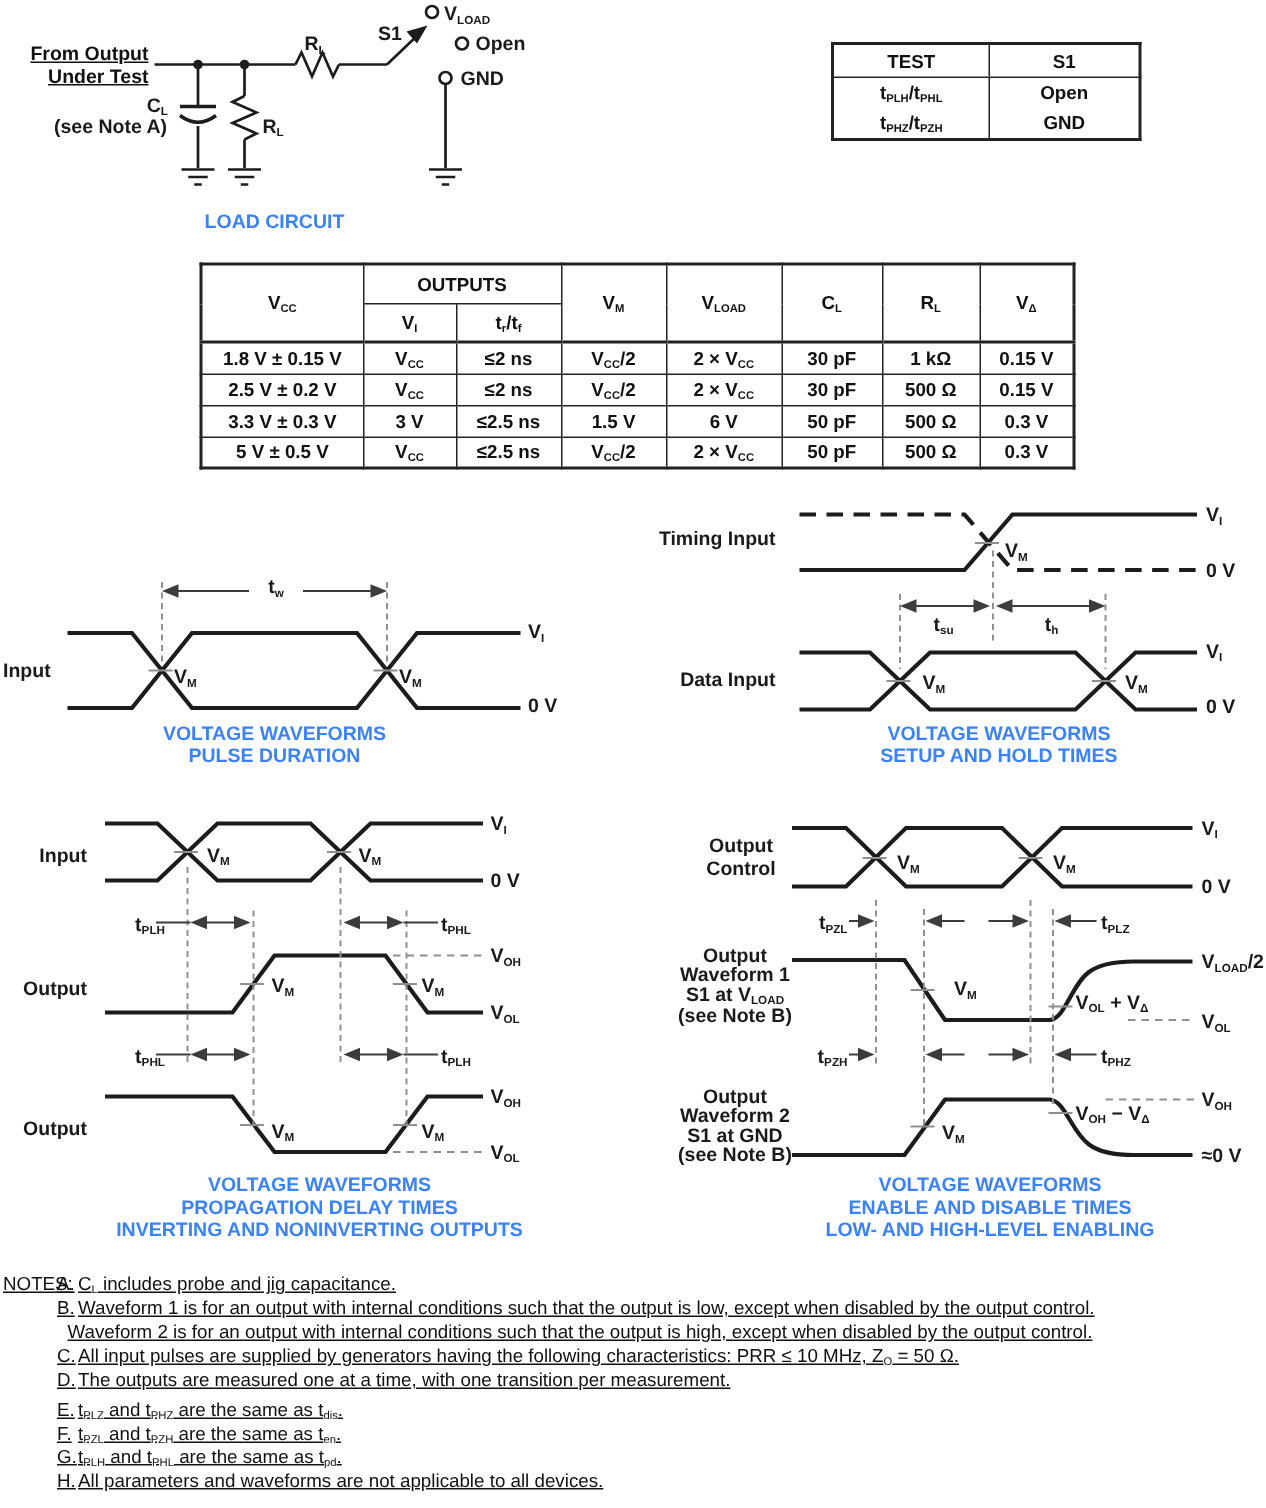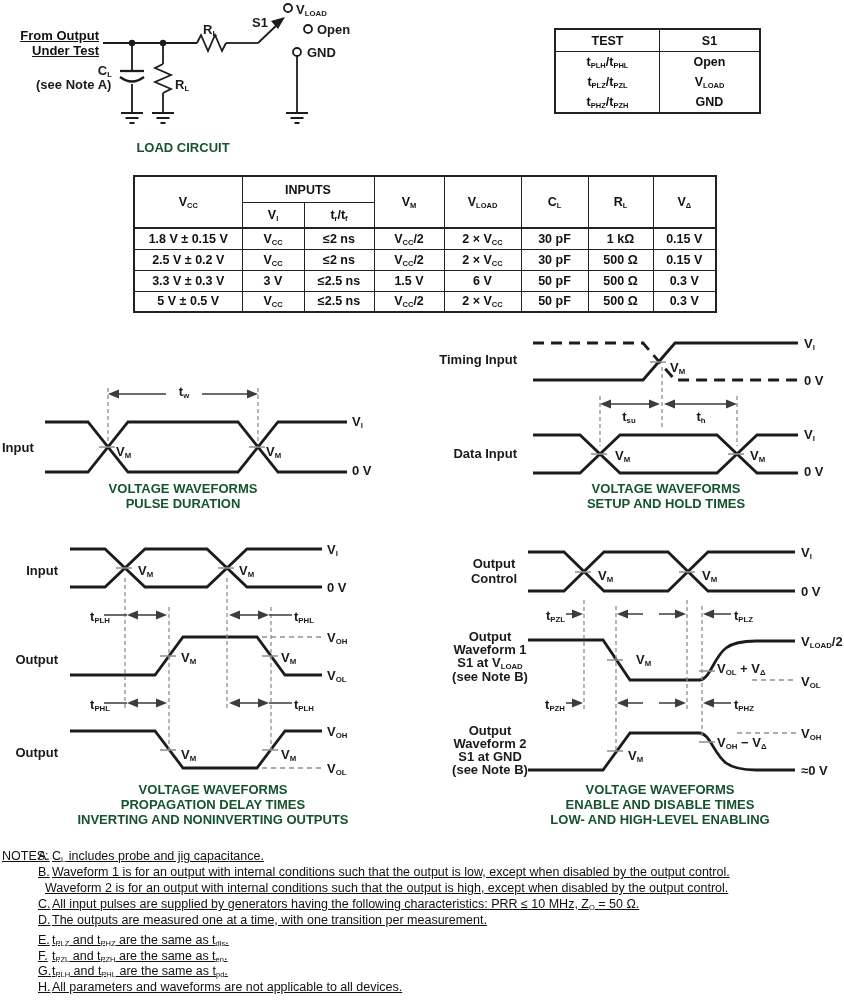--- a/index.html
+++ b/index.html
@@ -5,21 +5,21 @@
   html,body{margin:0;padding:0;background:#fff;}
   #page{position:relative;width:844px;height:1005px;background:#fff;overflow:hidden;
         font-family:"Liberation Sans", sans-serif;color:#1a1a1a;}
   #bg{position:absolute;left:0;top:0;}
   sub{font-size:0.6em;vertical-align:-0.3em;line-height:0;}
   .lbl{position:absolute;font-size:13px;font-weight:bold;white-space:nowrap;
        transform:translateY(-50%);color:#1a1a1a;}
   .lbl.rt{text-align:right;}
   .lbl.cc{transform:translate(-50%,-50%);}
   .tblock{position:absolute;transform:translateX(-50%);text-align:center;font-weight:bold;
-          font-size:13px;line-height:15.2px;white-space:nowrap;color:#14532d;}
+          font-size:13px;line-height:15.2px;white-space:nowrap;color:#3b82f6;}
   .blk{position:absolute;transform:translateX(-50%);text-align:center;font-weight:bold;
        font-size:13px;white-space:nowrap;color:#1a1a1a;}
   .note{position:absolute;font-size:12.5px;white-space:nowrap;color:#111;text-decoration:underline;}
   
   .ptable{position:absolute;left:133px;top:175px;border-collapse:collapse;table-layout:fixed;
           width:583px;border:2px solid #222;}
   .ptable th,.ptable td{border:1.5px solid #222;font-weight:bold;font-size:12.5px;
           text-align:center;padding:0;color:#111;}
   .ptable thead tr.h1 th{height:25px;}
   .ptable thead tr.h2 th{height:24px;}
@@ -182,45 +182,41 @@
       <th style="width:103px;">TEST</th>
       <th class="c2" style="width:99px;">S1</th>
     </tr>
   </thead>
   <tbody>
     <tr>
       <td>t<sub>PLH</sub>/t<sub>PHL</sub></td>
       <td class="c2">Open</td>
     </tr>
     <tr>
-      <td>t<sub>PLZ</sub>/t<sub>PZL</sub></td>
-      <td class="c2">V<sub>LOAD</sub></td>
-    </tr>
-    <tr>
       <td>t<sub>PHZ</sub>/t<sub>PZH</sub></td>
       <td class="c2">GND</td>
     </tr>
   </tbody>
 </table>
 
 <table class="ptable">
   <colgroup>
     <col style="width:108px">
         <col style="width:62px">
         <col style="width:70px">
         <col style="width:70px">
     <col style="width:77px">
         <col style="width:67px">
         <col style="width:65px">
         <col style="width:63px">
   </colgroup>
   <thead>
     <tr class="h1">
       <th rowspan="2">V<sub>CC</sub></th>
-      <th colspan="2">INPUTS</th>
+      <th colspan="2">OUTPUTS</th>
       <th rowspan="2">V<sub>M</sub></th>
       <th rowspan="2">V<sub>LOAD</sub></th>
       <th rowspan="2">C<sub>L</sub></th>
       <th rowspan="2">R<sub>L</sub></th>
       <th rowspan="2">V<sub>Δ</sub></th>
     </tr>
     <tr class="h2">
       <th>V<sub>I</sub></th>
       <th>t<sub>r</sub>/t<sub>f</sub></th>
     </tr>

